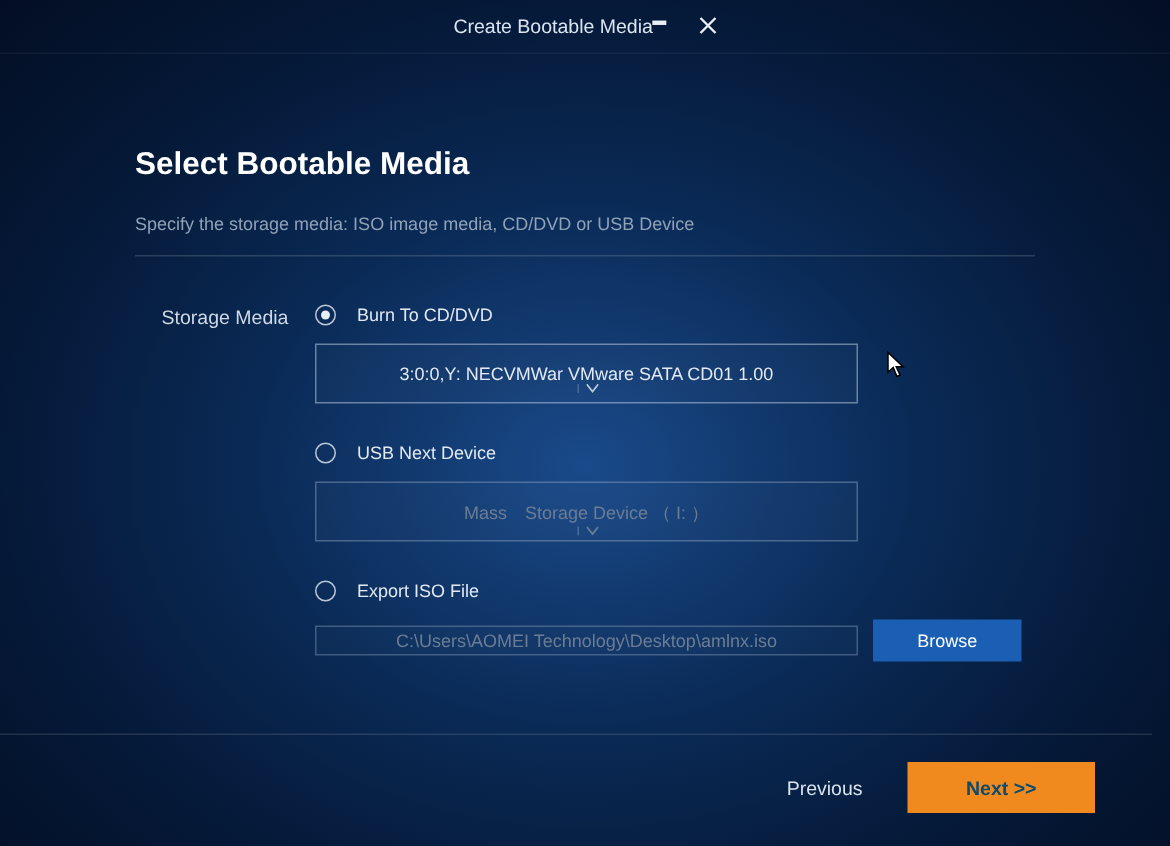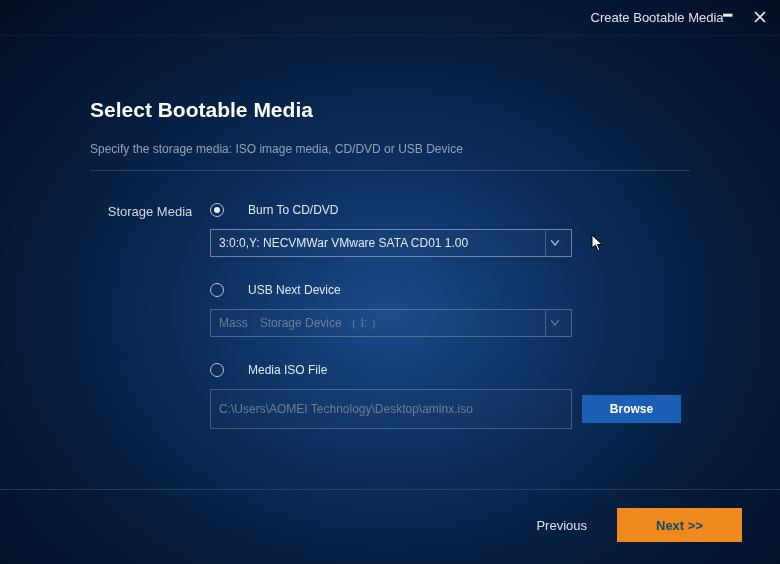--- a/index.html
+++ b/index.html
@@ -3,68 +3,70 @@
   <meta charset="utf-8">
   <style>
     * { margin: 0; padding: 0; box-sizing: border-box; font-family: "Segoe UI", Tahoma, sans-serif; }
     body { width: 780px; height: 564px; overflow: hidden; }
     .window {
       width: 780px; height: 564px;
       background: radial-gradient(ellipse at center 55%, #1a4a8a 0%, #0a2a56 40%, #051938 70%, #030e24 100%);
       position: relative;
     }
     .titlebar {
-      height: 36px; display: flex; align-items: center; justify-content: flex-end;
+      height: 36px; display: flex; align-items: center; justify-content: center;
       padding: 0 14px; color: #e8eef6; font-size: 13px;
       border-bottom: 1px solid rgba(255,255,255,0.05);
     }
     .title-left { font-size: 13px; color: #dbe5f0; }
     .title-right { display: flex; gap: 22px; align-items: center; }
     .win-btn { cursor: pointer; color: #e8eef6; font-size: 14px; }
     .win-btn.min { font-weight: bold; position: relative; top: -3px; }
     .content { padding: 62px 90px 0 90px; color: #cfdae6; }
     .heading { font-size: 21px; font-weight: 600; color: #ffffff; margin-bottom: 20px; }
     .subheading { font-size: 12px; color: #8fa2b8; margin-bottom: 14px; }
     .divider { height: 1px; background: rgba(255,255,255,0.15); margin-bottom: 32px; }
     .form-body { display: flex; }
     .left-label { width: 120px; color: #cfd9e6; font-size: 13px; padding-top: 1px; text-align: center; }
     .options { flex: 1; }
     .option-group { margin-bottom: 26px; }
-    .radio-row { display: flex; align-items: center; gap: 24px; margin-bottom: 12px; cursor: pointer; }
+    .radio-row { display: flex; align-items: center; gap: 14px; margin-bottom: 12px; cursor: pointer; }
     .radio {
       width: 14px; height: 14px; border: 1.5px solid #b9c6d6; border-radius: 50%;
       display: inline-flex; align-items: center; justify-content: center; flex-shrink: 0;
     }
     .radio.selected::after { content: ""; width: 6px; height: 6px; background: #e8eef6; border-radius: 50%; }
     .radio-label { font-size: 12px; color: #e2e9f2; }
     .field-row { display: flex; gap: 10px; align-items: center; }
     .select {
-      height: 28px; border: 1px solid rgba(160,180,205,0.4); display: flex; align-items: center;
+      height: 40px; border: 1px solid rgba(160,180,205,0.4); display: flex; align-items: center;
       font-size: 12px; padding: 12px 8px; position: relative;
       background: rgba(255,255,255,0.02);
+      flex-direction: column;
     }
     .select.enabled { color: #e2e9f2; border-color: rgba(180,198,218,0.55); }
     .select.disabled { color: #6b7d94; }
     .select-text { flex: 1; }
     .select-arrow {
       width: 18px; height: 26px; border-left: 1px solid rgba(160,180,205,0.35);
       display: flex; align-items: center; justify-content: center; margin-left: 6px;
     }
     .select-arrow svg { width: 8px; height: 6px; }
     .textbox {
-      height: 40px; border: 1px solid rgba(160,180,205,0.35); font-size: 12px;
+      height: 20px; border: 1px solid rgba(160,180,205,0.35); font-size: 12px;
       padding: 0 8px; color: #6b7d94; display: flex; align-items: center;
       background: rgba(255,255,255,0.02);
+      justify-content: center;
     }
     .btn-browse {
       width: 99px; height: 28px; background: #1a5fb4; color: #fff; font-size: 12px;
-      border: none; cursor: pointer; font-weight: bold;
+      border: none; cursor: pointer;
     }
     .bottom-bar {
-      position: absolute; bottom: 0; left: 0; right: 0; padding: 18px 38px 22px;
+      position: absolute; bottom: 0; left: 0; right: 12px; padding: 18px 38px 22px;
       display: flex; justify-content: flex-end; align-items: center; gap: 22px;
       border-top: 1px solid rgba(255,255,255,0.12);
     }
     .btn-prev {
       background: transparent; border: none; color: #d9e2ed; font-size: 13px; cursor: pointer;
       padding: 8px 8px;
     }
     .btn-next {
       width: 125px; height: 34px; background: #f08a1e; color: #0c4a6e; border: none;
       font-size: 13px; cursor: pointer; font-weight: bold;
@@ -130,21 +132,21 @@
                     <path d="M0 0 L4 5 L8 0" fill="none" stroke="#6b7d94" stroke-width="1.2"></path>
                   </svg>
               </span>
             </div>
           </div>
         </div>
 
         <div class="option-group">
           <div class="radio-row">
             <span class="radio"></span>
-            <span class="radio-label">Media ISO File</span>
+            <span class="radio-label">Export ISO File</span>
           </div>
           <div class="field-row">
             <div class="textbox" style="width:362px">
               <span>C:\Users\AOMEI Technology\Desktop\amlnx.iso</span>
             </div>
             <button class="btn-browse">Browse</button>
           </div>
         </div>
 
       </div>

